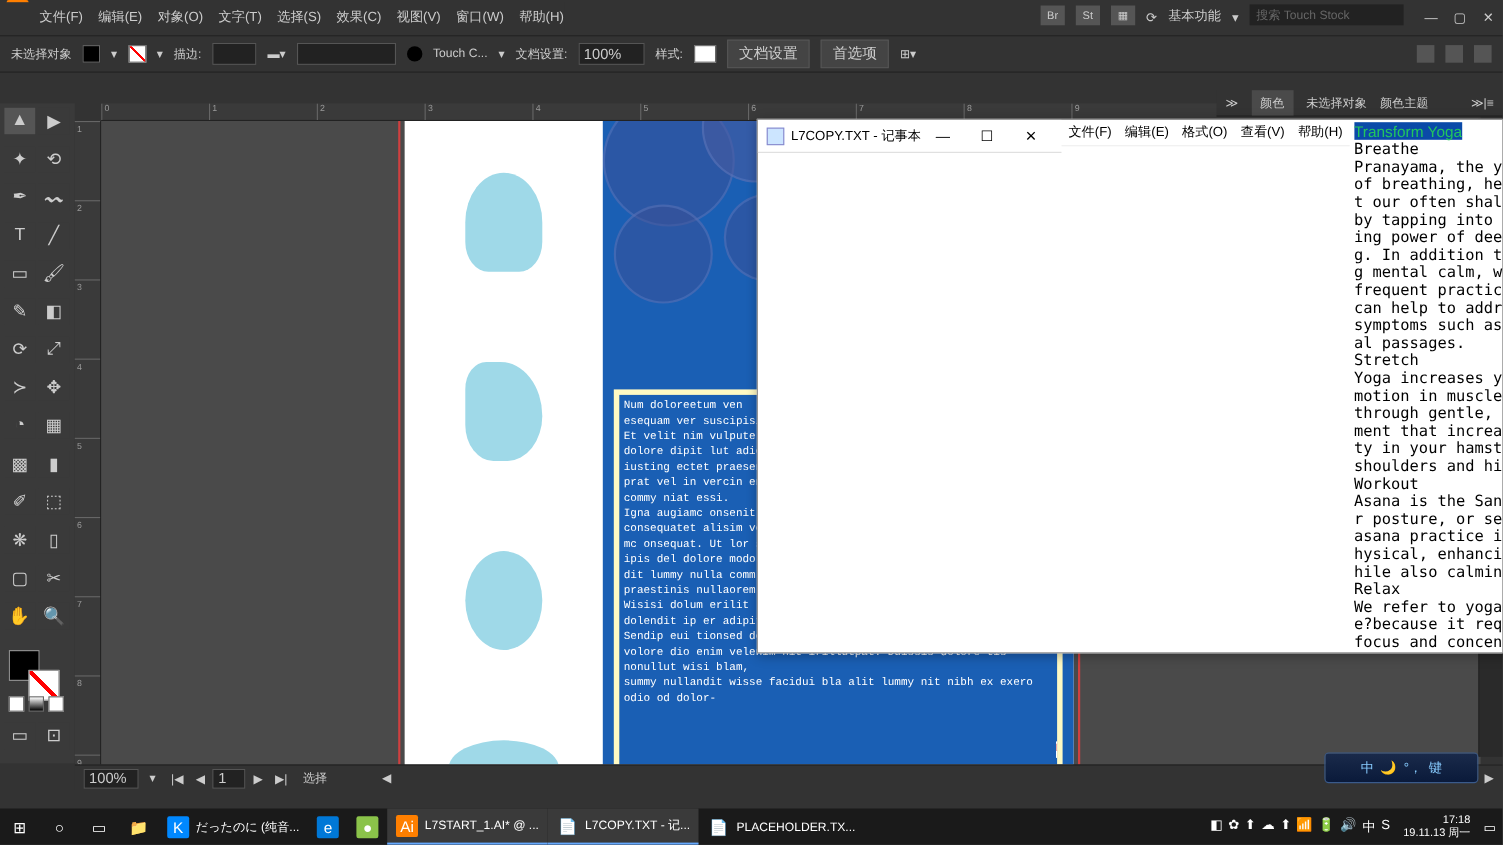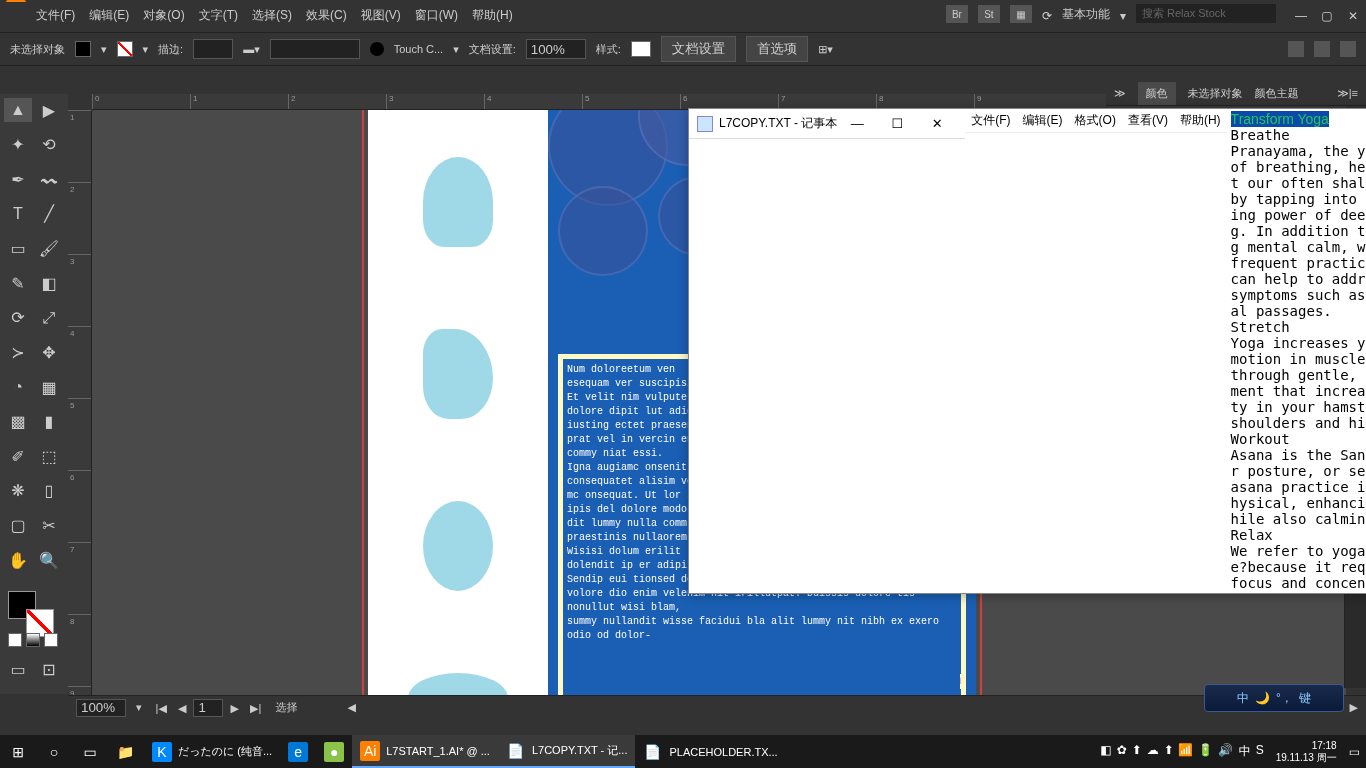--- a/index.html
+++ b/index.html
@@ -121,21 +121,21 @@
     <span>窗口(W)</span>
     <span>帮助(H)</span>
   </div>
   <div class="menubar-right">
     <div class="box">Br</div>
     <div class="box">St</div>
     <div class="box">▦</div>
     <span>⟳</span>
     <span>基本功能</span>
     <span>▾</span>
-    <div class="search">搜索 Relax Stock</div>
+    <div class="search">搜索 Touch Stock</div>
     <div class="win-ctrl">
       <span>—</span>
       <span>▢</span>
       <span>✕</span>
     </div>
   </div>
 
   <div class="ai-controlbar">
     <span>未选择对象</span>
     <div class="ctrl-swatch"></div>

